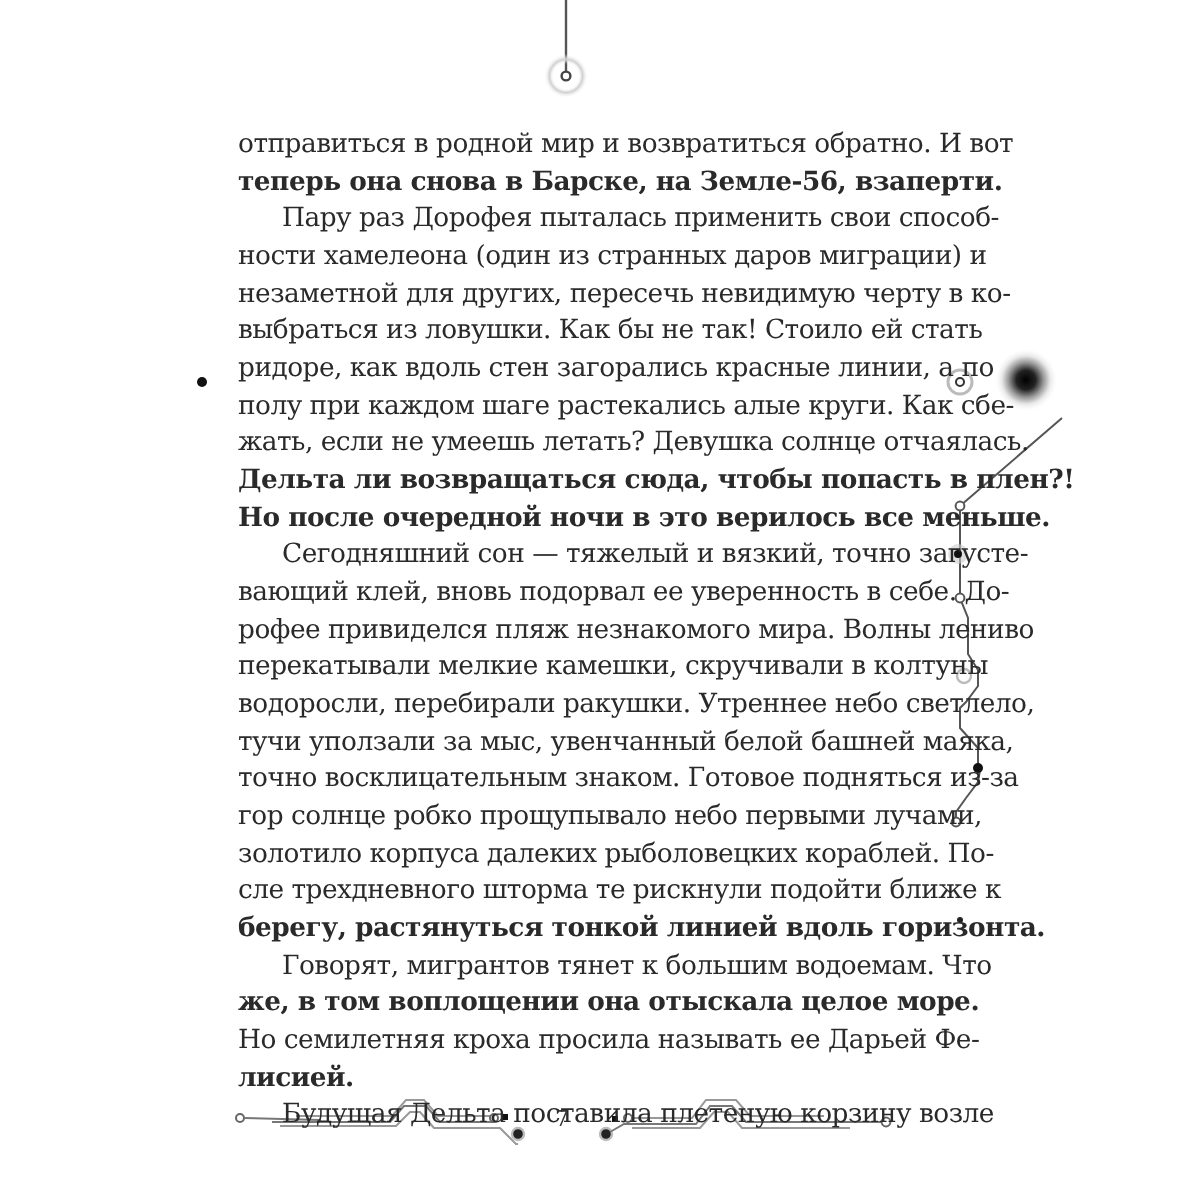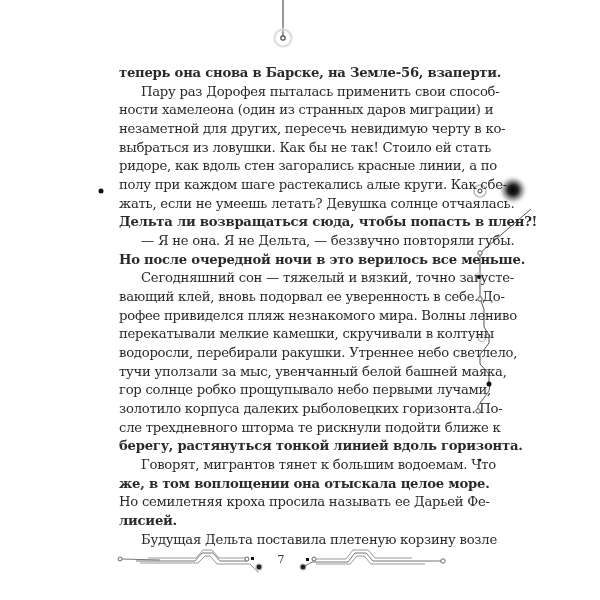--- a/index.html
+++ b/index.html
@@ -87,39 +87,40 @@
     <circle cx="303" cy="567" r="3" fill="#222" stroke="#bbb" stroke-width="1.2"></circle>
     <path d="M305 566 L312 562 L348 562 L355 553 L366 553 L373 561 L425 561" stroke="#777"></path>
     <path d="M316 559 L346 559 L353 550 L368 550 L375 558 L412 558" stroke="#999"></path>
     <path d="M316 564 L350 564 L357 556 L364 556 L371 564 L425 564" stroke="#999"></path>
     <line x1="425" y1="561" x2="443" y2="561" stroke="#777"></line>
     <circle cx="443" cy="561" r="2.2" fill="#fff" stroke="#666"></circle>
   </g>
 </svg>
 
 <div class="page-text">
+  <span class="line">отправиться в родной мир и возвратиться обратно. И вот</span>
   <span class="line last">теперь она снова в Барске, на Земле-56, взаперти.</span>
   <span class="line indent">Пару раз Дорофея пыталась применить свои способ-</span>
   <span class="line">ности хамелеона (один из странных даров миграции) и</span>
   <span class="line">незаметной для других, пересечь невидимую черту в ко-</span>
   <span class="line">выбраться из ловушки. Как бы не так! Стоило ей стать</span>
   <span class="line">ридоре, как вдоль стен загорались красные линии, а по</span>
   <span class="line">полу при каждом шаге растекались алые круги. Как сбе-</span>
   <span class="line">жать, если не умеешь летать? Девушка солнце отчаялась.</span>
   <span class="line last">Дельта ли возвращаться сюда, чтобы попасть в плен?!</span>
-  <span class="line indent">— Я не она. Я не Дельта, — беззвучно повторяли губы.</span>
   <span class="line last">Но после очередной ночи в это верилось все меньше.</span>
   <span class="line indent">Сегодняшний сон — тяжелый и вязкий, точно загусте-</span>
   <span class="line">вающий клей, вновь подорвал ее уверенность в себе. До-</span>
   <span class="line">рофее привиделся пляж незнакомого мира. Волны лениво</span>
   <span class="line">перекатывали мелкие камешки, скручивали в колтуны</span>
   <span class="line">водоросли, перебирали ракушки. Утреннее небо светлело,</span>
   <span class="line">тучи уползали за мыс, увенчанный белой башней маяка,</span>
+  <span class="line">точно восклицательным знаком. Готовое подняться из-за</span>
   <span class="line">гор солнце робко прощупывало небо первыми лучами,</span>
-  <span class="line">золотило корпуса далеких рыболовецких горизонта. По-</span>
+  <span class="line">золотило корпуса далеких рыболовецких кораблей. По-</span>
   <span class="line">сле трехдневного шторма те рискнули подойти ближе к</span>
   <span class="line last">берегу, растянуться тонкой линией вдоль горизонта.</span>
   <span class="line indent">Говорят, мигрантов тянет к большим водоемам. Что</span>
   <span class="line last">же, в том воплощении она отыскала целое море.</span>
   <span class="line">Но семилетняя кроха просила называть ее Дарьей Фе-</span>
   <span class="line last">лисией.</span>
   <span class="line indent">Будущая Дельта поставила плетеную корзину возле</span>
 
 </div>
 

